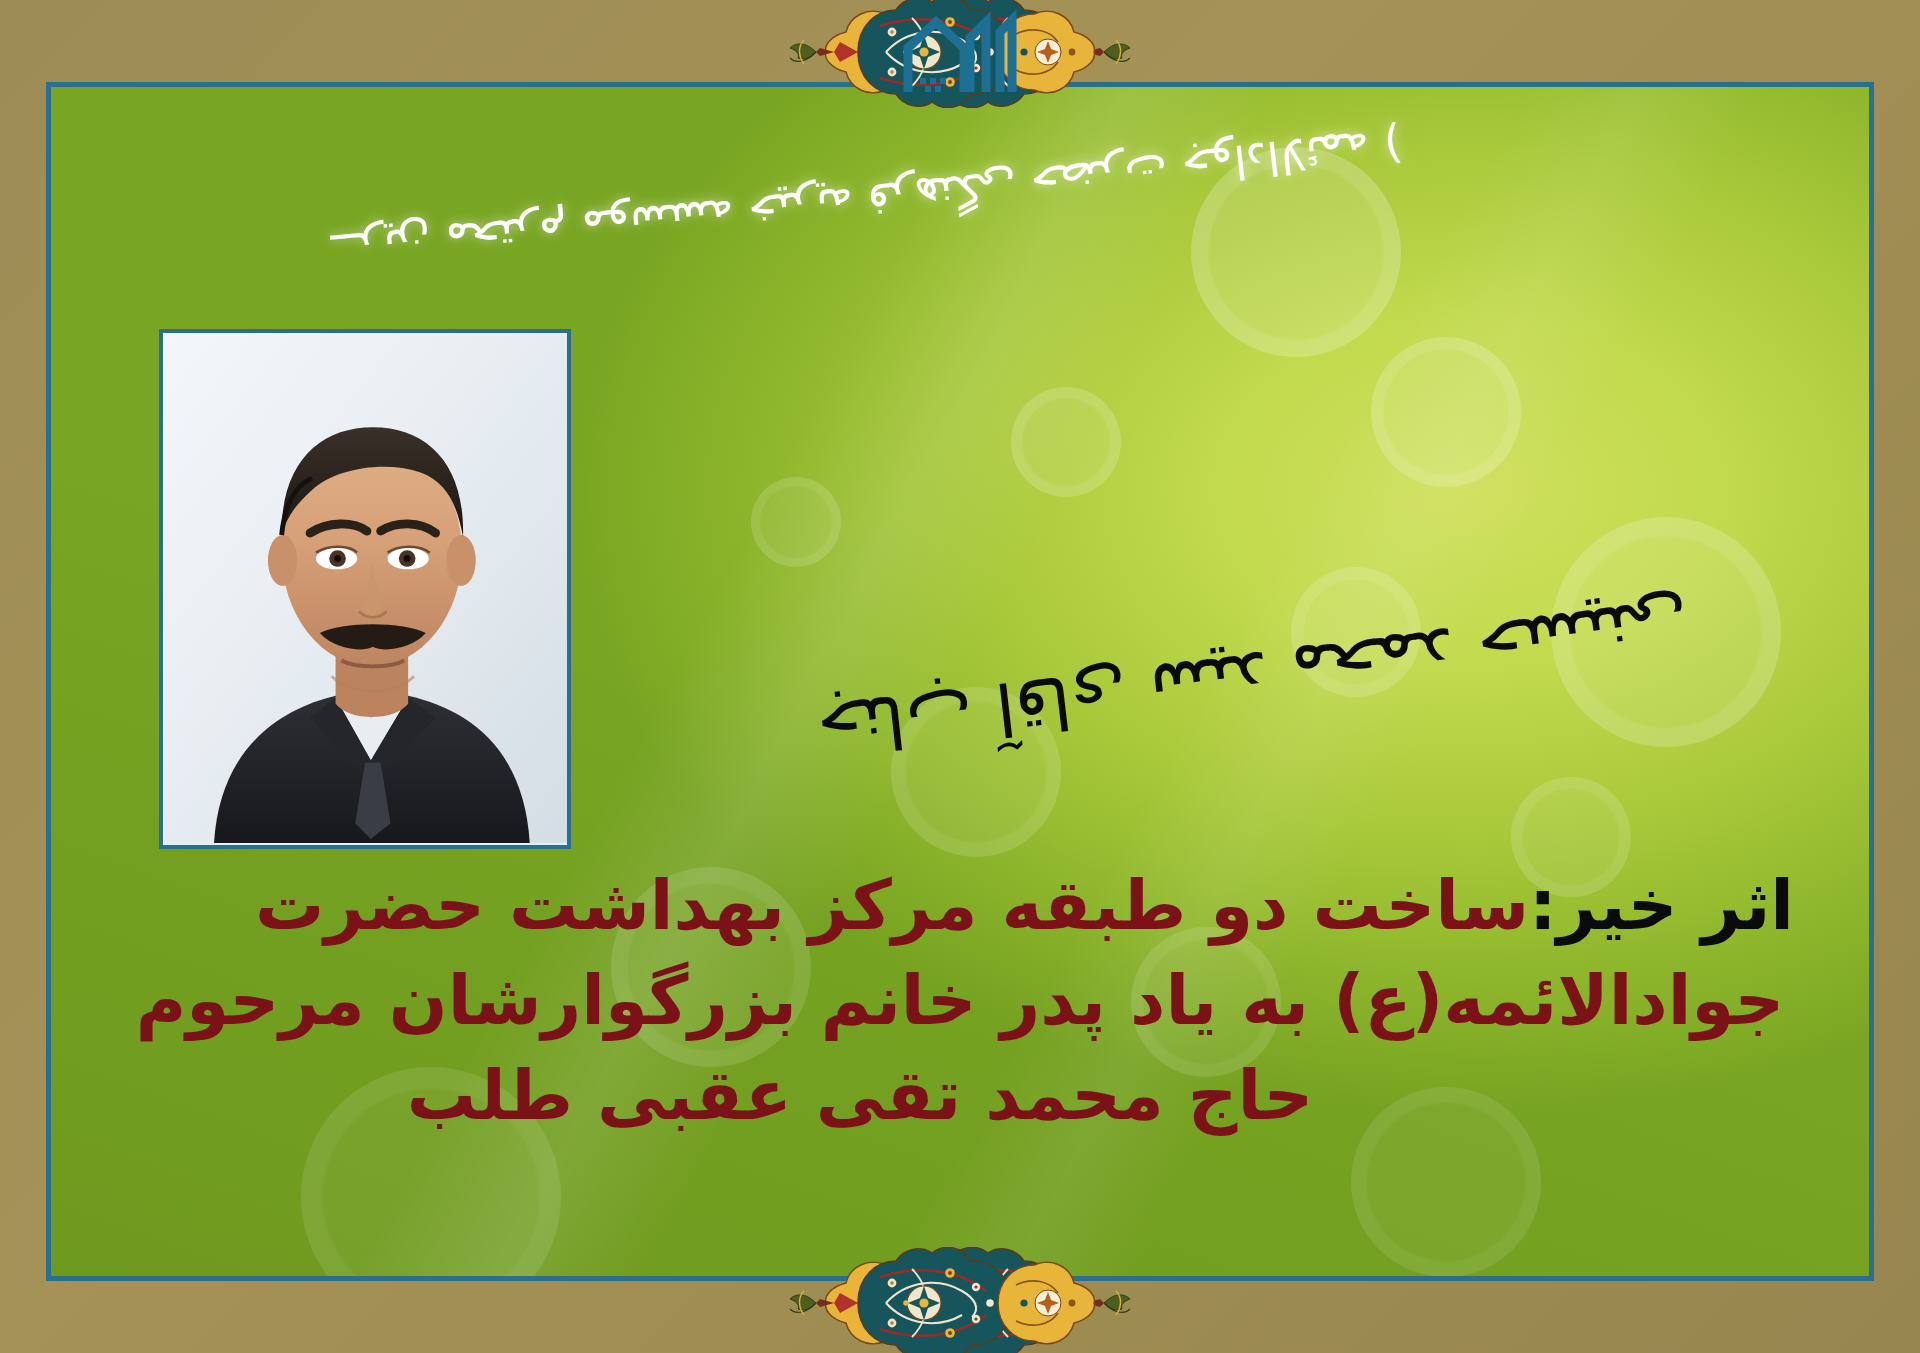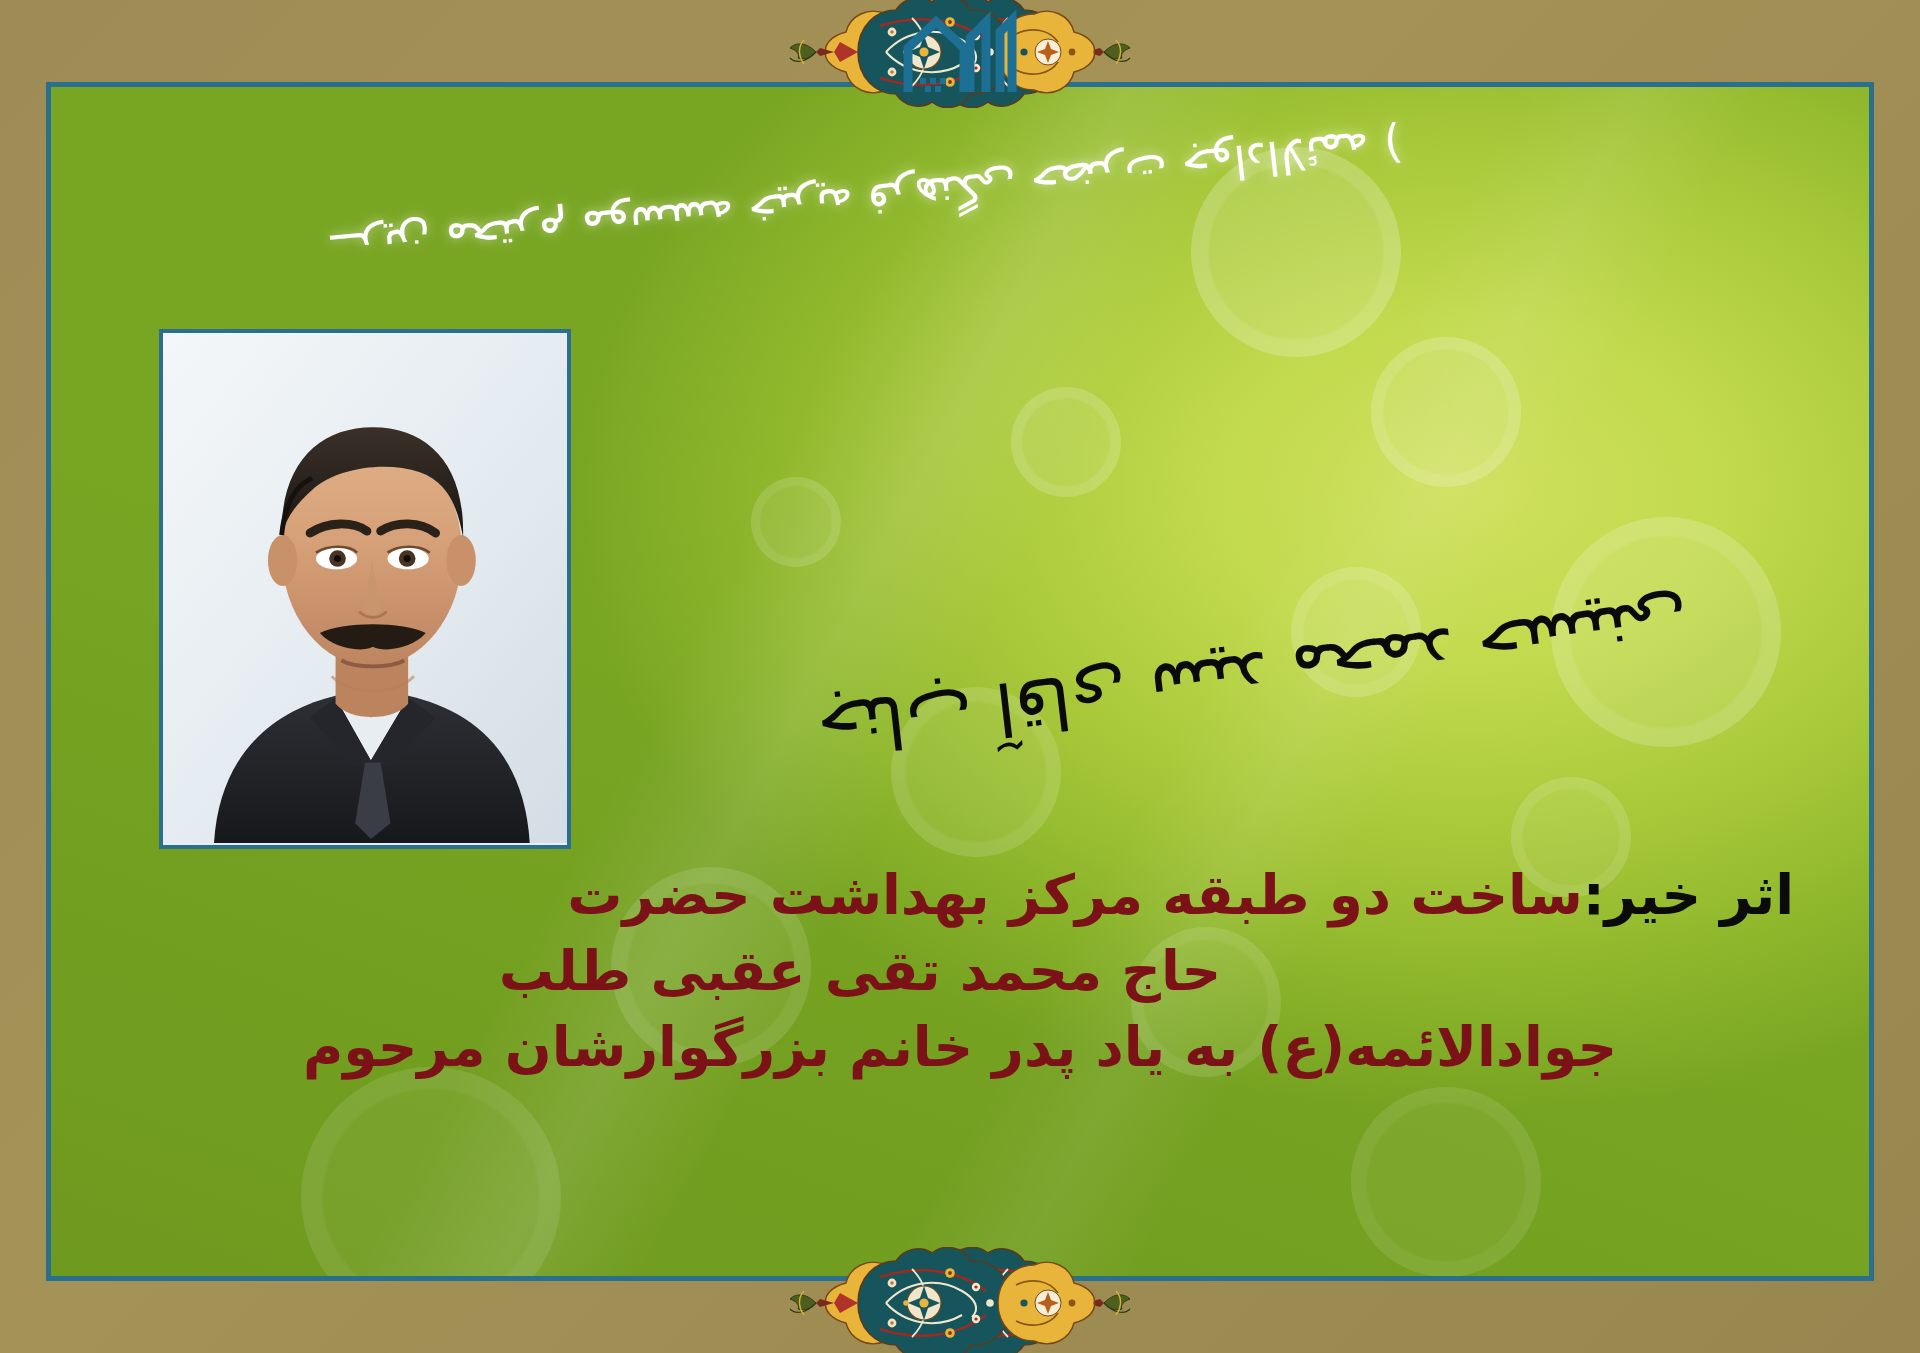--- a/index.html
+++ b/index.html
@@ -125,21 +125,21 @@
     position:absolute;
     right:120px;
     left:120px;
     top:858px;
     direction:rtl;
     text-align:right;
     z-index:5;
   }
   .body-line{
     font-family:"DejaVu Sans","Liberation Sans",sans-serif;
-    font-size:55px;
+    font-size:69px;
     font-weight:700;
     color:#7a1218;
     line-height:1.38;
     direction:rtl;
     unicode-bidi:isolate;
     white-space:nowrap;
   }
   .body-line.l1{ text-align:right;  padding-right:6px; }
   .body-line.l2{ text-align:center; }
   .body-line.l3{ text-align:center; padding-right:200px; }
@@ -367,17 +367,17 @@
         <path id="nameArc" d="M 985 30 Q 500 98 15 150"></path>
       </defs>
       <text class="honoree-text">
         <textPath href="#nameArc" startOffset="50%" text-anchor="middle">جناب آقای سید محمد حسینی</textPath>
       </text>
     </svg>
   </div>
 
   <div class="body-block">
     <div class="body-line l1"><span class="label-strong">اثر خیر:</span><span>ساخت دو طبقه مرکز بهداشت حضرت</span></div>
+    <div class="body-line l2">جوادالائمه(ع) به یاد پدر خانم بزرگوارشان مرحوم</div>
     <div class="body-line l3">حاج محمد تقی عقبی طلب</div>
-    <div class="body-line l2">جوادالائمه(ع) به یاد پدر خانم بزرگوارشان مرحوم</div>
   </div>
 
 </div>
 
 </body></html>

